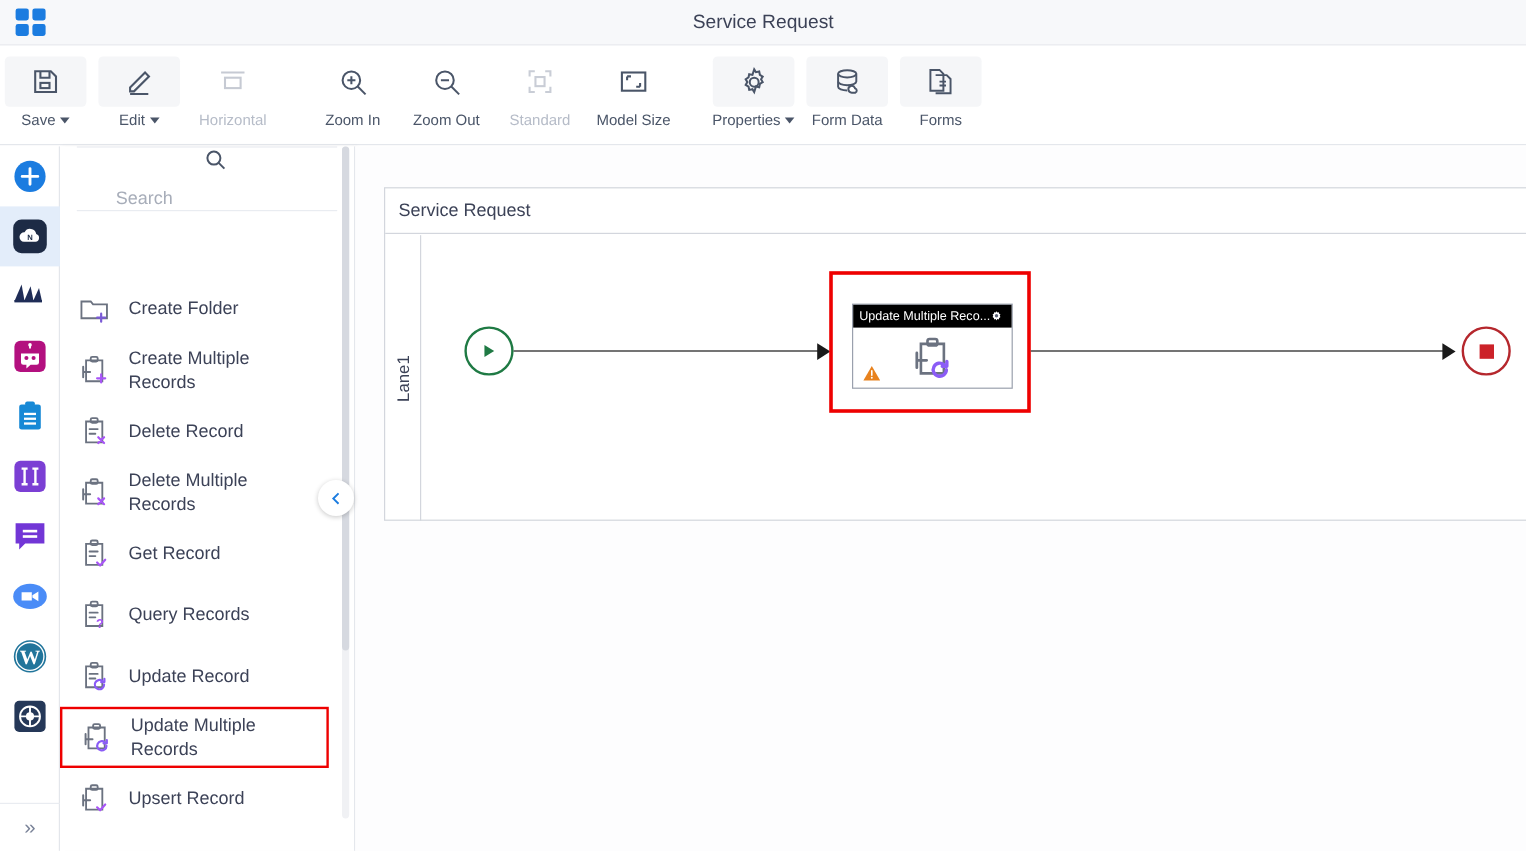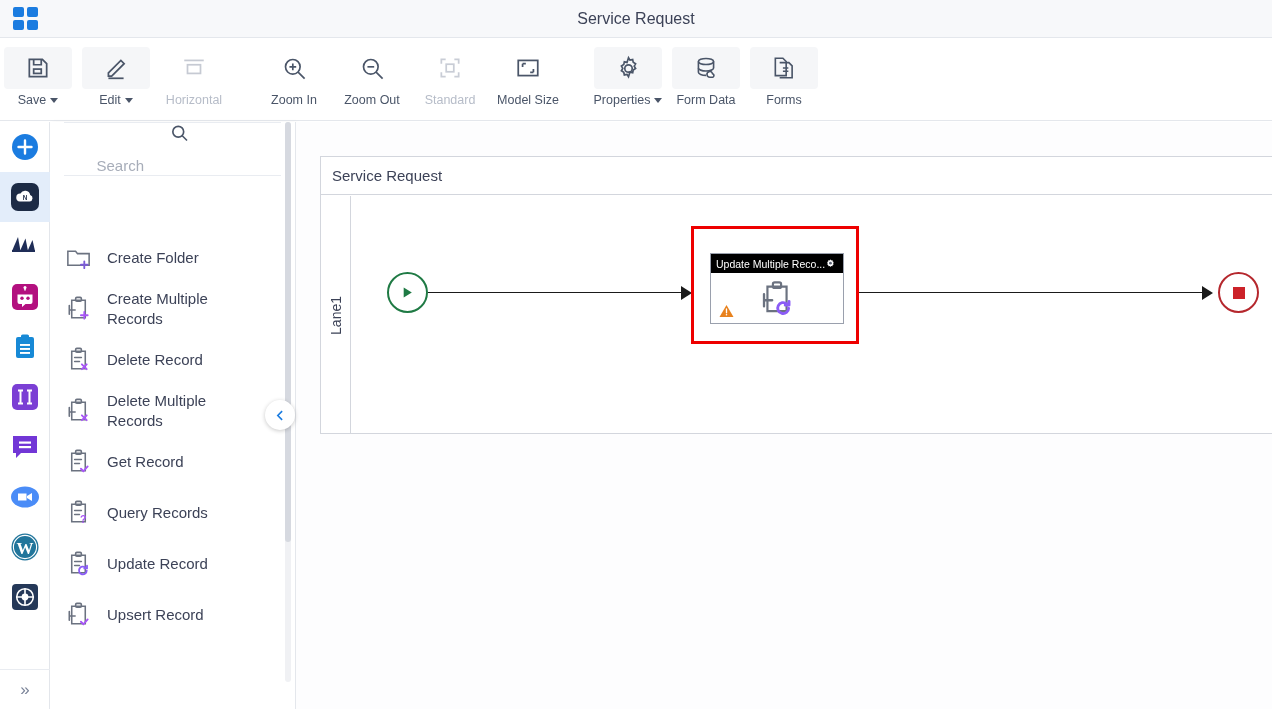--- a/index.html
+++ b/index.html
@@ -528,20 +528,30 @@
       <svg width="29" height="29" viewBox="0 0 30 30" fill="none">
         <path d="M8 6.5h14v18H8z" stroke="#6b7280" stroke-width="1.6"></path>
         <rect x="12" y="3.5" width="6" height="4" rx="1.3" stroke="#6b7280" stroke-width="1.6"></rect>
         <path d="M11 13h7M11 17h5" stroke="#6b7280" stroke-width="1.6" stroke-linecap="round"></path>
         <path d="M23.5 22.3a4 4 0 1 1-1.4-3.1" stroke="#8b5cf6" stroke-width="1.9" stroke-linecap="round"></path>
         <path d="M23.8 17.3v2.8h-2.8" stroke="#8b5cf6" stroke-width="1.9" stroke-linecap="round" stroke-linejoin="round"></path>
       </svg>
       <span class="lib-row-label">Update Record</span>
     </div>
 
+    <div class="lib-row highlight">
+      <svg width="29" height="29" viewBox="0 0 30 30" fill="none">
+        <path d="M8 6.5h14v18H8z" stroke="#6b7280" stroke-width="1.6"></path>
+        <rect x="12" y="3.5" width="6" height="4" rx="1.3" stroke="#6b7280" stroke-width="1.6"></rect>
+        <path d="M5.5 12v9M5.5 16.5h6" stroke="#6b7280" stroke-width="1.7" stroke-linecap="round"></path>
+        <path d="M23.5 22.3a4 4 0 1 1-1.4-3.1" stroke="#8b5cf6" stroke-width="1.9" stroke-linecap="round"></path>
+        <path d="M23.8 17.3v2.8h-2.8" stroke="#8b5cf6" stroke-width="1.9" stroke-linecap="round" stroke-linejoin="round"></path>
+      </svg>
+      <span class="lib-row-label">Update Multiple Records</span>
+    </div>
 
     <div class="lib-row">
       <svg width="29" height="29" viewBox="0 0 30 30" fill="none">
         <path d="M8 6.5h14v18H8z" stroke="#6b7280" stroke-width="1.6"></path>
         <rect x="12" y="3.5" width="6" height="4" rx="1.3" stroke="#6b7280" stroke-width="1.6"></rect>
         <path d="M5.5 12v9M5.5 16.5h6" stroke="#6b7280" stroke-width="1.7" stroke-linecap="round"></path>
         <path d="M17.5 22.5l2.6 2.6 4.4-5" stroke="#a855f7" stroke-width="1.9" stroke-linecap="round" stroke-linejoin="round"></path>
       </svg>
       <span class="lib-row-label">Upsert Record</span>
     </div>

